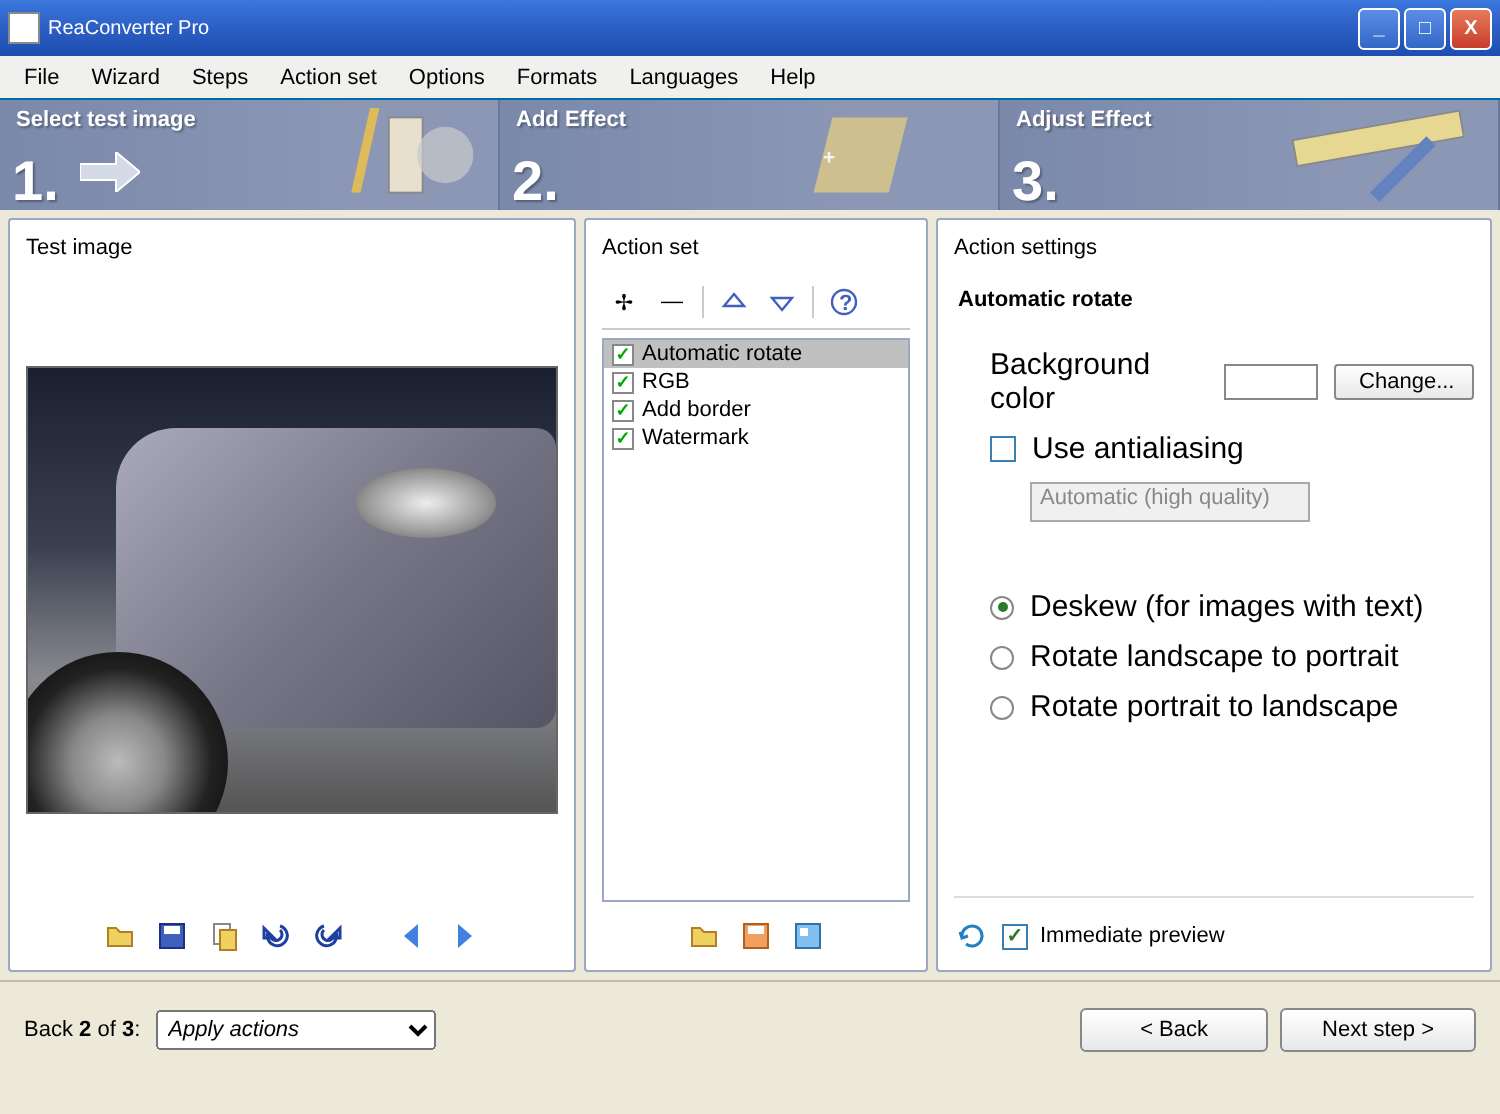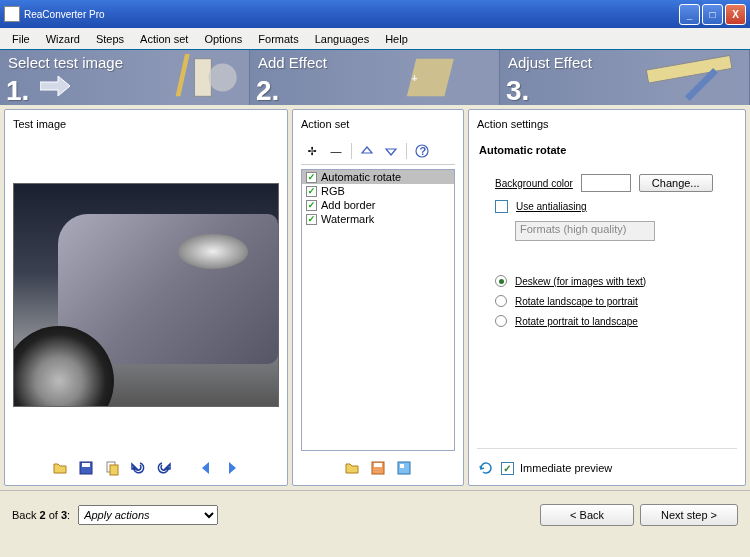--- a/index.html
+++ b/index.html
@@ -10,21 +10,21 @@
 .titlebar .title { flex: 1; font-weight: normal; font-size: 10px; }
 .titlebar .btns { display: flex; gap: 2px; }
 .titlebar .btn { width: 21px; height: 21px; border: 1px solid white; background: linear-gradient(#5b8ce6,#3367c7); color: white; display: flex; align-items: center; justify-content: center; font-family: Arial; font-size: 10px; font-weight: bold; border-radius: 3px; }
 .titlebar .btn.close { background: linear-gradient(#e67b5b,#c73d2c); }
 
 .menubar { height: 22px; background: #f0f0ee; border-bottom: 1px solid #0369a1; display: flex; align-items: center; padding: 0 4px; }
 .menubar span { padding: 3px 8px; cursor: default; }
 
 .stepheader { height: 55px; display: flex; background: #8b97b5; }
 .stepheader .step { flex: 1; position: relative; background: linear-gradient(to right, #7a88aa 0%, #8b97b5 70%); color: white; padding: 4px 8px; border-right: 1px solid #6a789a; overflow: hidden; }
-.stepheader .step .lbl { font-size: 15px; font-weight: normal; text-shadow: 1px 1px 1px rgba(0,0,0,0.3); }
+.stepheader .step .lbl { font-size: 11px; font-weight: bold; text-shadow: 1px 1px 1px rgba(0,0,0,0.3); }
 .stepheader .step .num { font-size: 28px; font-weight: bold; position: absolute; left: 6px; bottom: -2px; text-shadow: 1px 1px 1px rgba(0,0,0,0.3); }
 .stepheader .step .deco { position: absolute; right: 4px; top: 4px; bottom: 4px; width: 120px; opacity: 0.9; }
 .stepheader .step .deco svg { width: 100%; height: 100%; }
 .arrow-right { width: 30px; height: 20px; position: absolute; left: 40px; top: 26px; }
 
 .mainrow { height: 385px; display: flex; padding: 4px; gap: 4px; }
 .panel { background: white; border: 1px solid #9ca7c4; border-radius: 2px; display: flex; flex-direction: column; padding: 8px; }
 .panel .ptitle { margin-bottom: 8px; }
 .panel1 { width: 284px; }
 .panel2 { width: 172px; }
@@ -43,21 +43,21 @@
 
 .actionlist { flex: 1; border: 1px solid #9ca7c4; }
 .actionlist .item { display: flex; align-items: center; padding: 1px 4px; gap: 4px; }
 .actionlist .item.sel { background: #c0c0c0; }
 .chk { width: 11px; height: 11px; border: 1px solid #888; background: white; display: flex; align-items: center; justify-content: center; }
 .chk.on::after { content: "✓"; color: #0a0; font-size: 9px; line-height: 9px; font-weight: bold; }
 
 .settings { flex: 1; }
 .settings .heading { font-weight: bold; margin: 6px 0 18px 2px; }
 .settings .row { display: flex; align-items: center; gap: 8px; margin: 8px 0 8px 18px; }
-.settings label { font-size: 10px; text-decoration: underline; }
+.settings label { font-size: 15px; }
 .colorwell { width: 50px; height: 18px; background: white; border: 1px solid #888; }
 .winbtn { padding: 2px 12px; border: 1px solid #888; background: linear-gradient(#fff,#e8e8e8); border-radius: 2px; cursor: pointer; min-width: 68px; }
 .winselect { padding: 1px 4px; border: 1px solid #aaa; background: #f0f0f0; color: #888; width: 140px; height: 20px; }
 .radio { width: 12px; height: 12px; border: 1px solid #888; border-radius: 50%; display: inline-flex; align-items: center; justify-content: center; background: white; }
 .radio.on::after { content: ""; width: 5px; height: 5px; background: #2a7a2a; border-radius: 50%; }
 .checkbox { width: 13px; height: 13px; border: 1px solid #3c7fb1; background: white; display: inline-flex; align-items: center; justify-content: center; }
 .checkbox.on::after { content: "✓"; color: #2a7a2a; font-size: 10px; font-weight: bold; }
 
 .previewrow { display: flex; align-items: center; gap: 6px; border-top: 1px solid #ddd; padding-top: 10px; margin-top: auto; }
 
@@ -253,21 +253,21 @@
         <label>Background color</label>
         <div class="colorwell"></div>
         <button class="winbtn">Change...</button>
       </div>
 
       <div class="row">
         <span class="checkbox"></span>
         <label>Use antialiasing</label>
       </div>
       <div class="row" style="margin-left:38px;">
-        <div class="winselect">Formats (high quality)</div>
+        <div class="winselect">Automatic (high quality)</div>
       </div>
 
       <div style="height:18px"></div>
 
       <div class="row">
         <span class="radio on"></span>
         <label>Deskew (for images with text)</label>
       </div>
       <div class="row">
         <span class="radio"></span>

